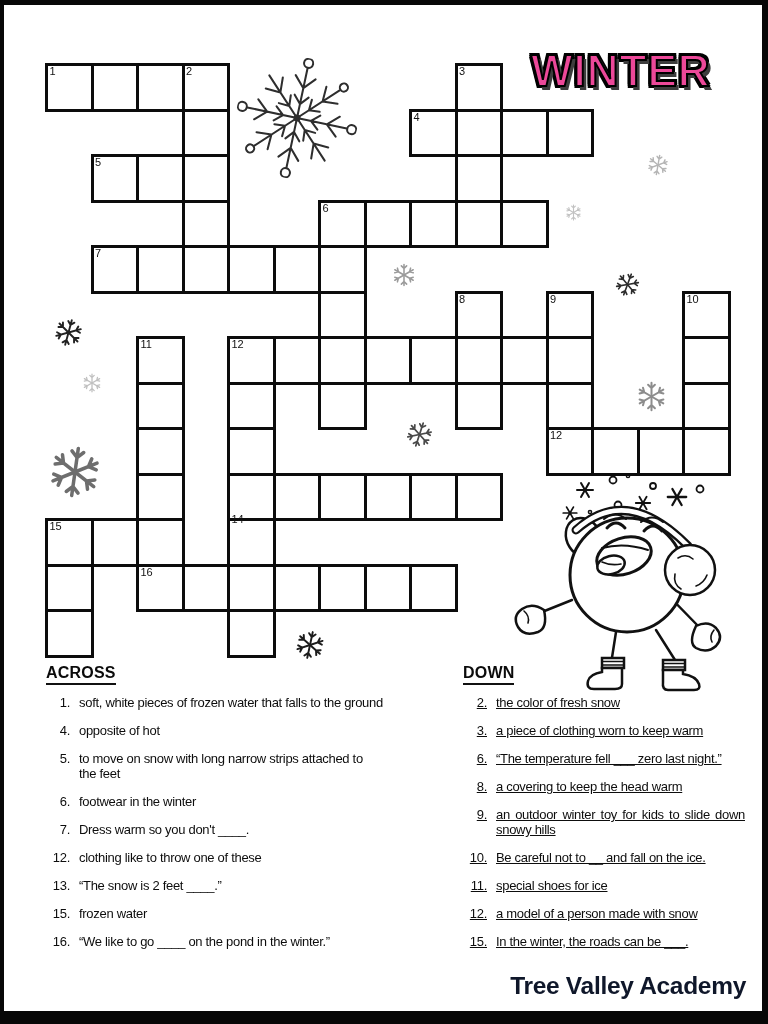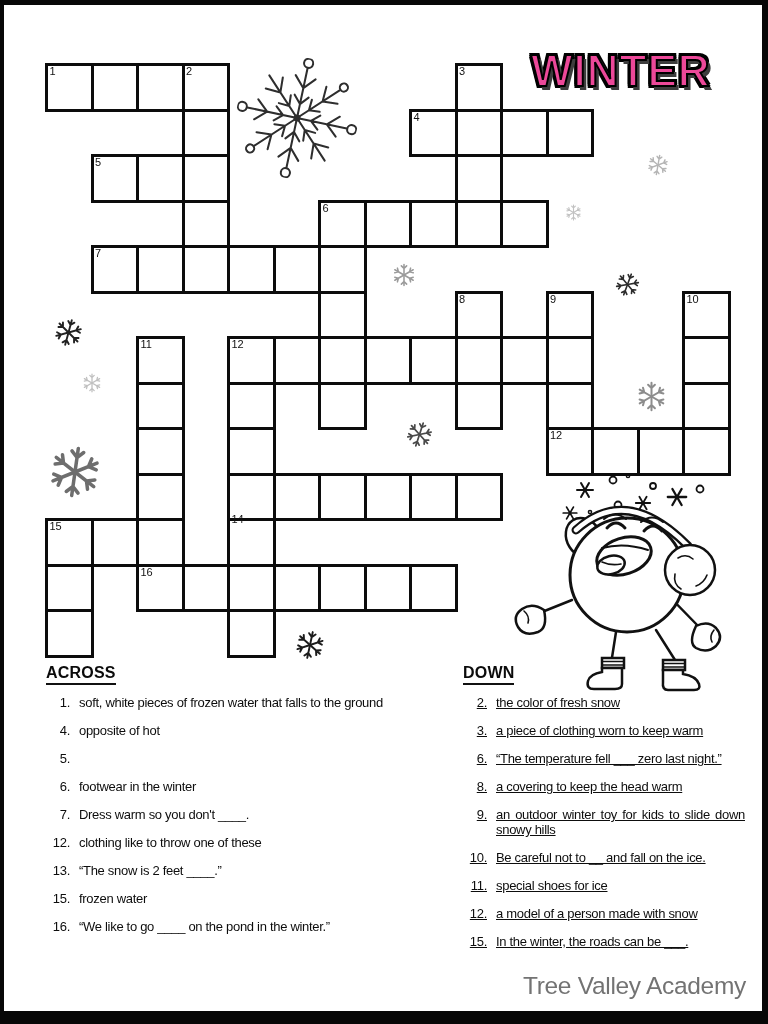--- a/index.html
+++ b/index.html
@@ -28,21 +28,21 @@
   .cluecol.across{left:46px;top:664px;width:392px;}
   .cluecol.down{left:463px;top:664px;width:282px;text-decoration:underline;}
   .clhead{display:inline-block;font-size:16px;font-weight:bold;letter-spacing:.2px;
           border-bottom:2.5px solid #111;padding-bottom:1px;margin-bottom:10px;color:#0b0b0b;}
   .clue{display:flex;margin-bottom:13px;font-size:13px;line-height:15px;letter-spacing:-0.3px;}
   .cnum{width:24px;text-align:right;margin-right:9px;flex:none;}
   .ctext{white-space:pre-line;}
   .cluecol.down .ctext{text-align:justify;}
   
   .brand{position:absolute;left:500px;top:972px;width:246px;text-align:right;
-         font-size:24.5px;font-weight:normal;color:#737373;letter-spacing:-0.3px;z-index:4;}
+         font-size:24.5px;font-weight:bold;color:#0f172a;letter-spacing:-0.3px;z-index:4;}
   .hiddefs{position:absolute;width:0;height:0;overflow:hidden;}
 </style>
 </head>
 <body>
 
 <div class="page">
 
   <div class="frame"></div>
 
   <svg class="hiddefs" aria-hidden="true">
@@ -276,20 +276,22 @@
         <div class="clue">
           <span class="cnum">1.</span>
           <span class="ctext">soft, white pieces of frozen water that falls to the ground</span>
         </div>
         <div class="clue">
           <span class="cnum">4.</span>
           <span class="ctext">opposite of hot</span>
         </div>
         <div class="clue">
           <span class="cnum">5.</span>
+          <span class="ctext">to move on snow with long narrow strips attached to
+the feet</span>
         </div>
         <div class="clue">
           <span class="cnum">6.</span>
           <span class="ctext">footwear in the winter</span>
         </div>
         <div class="clue">
           <span class="cnum">7.</span>
           <span class="ctext">Dress warm so you don't ____.</span>
         </div>
         <div class="clue">

